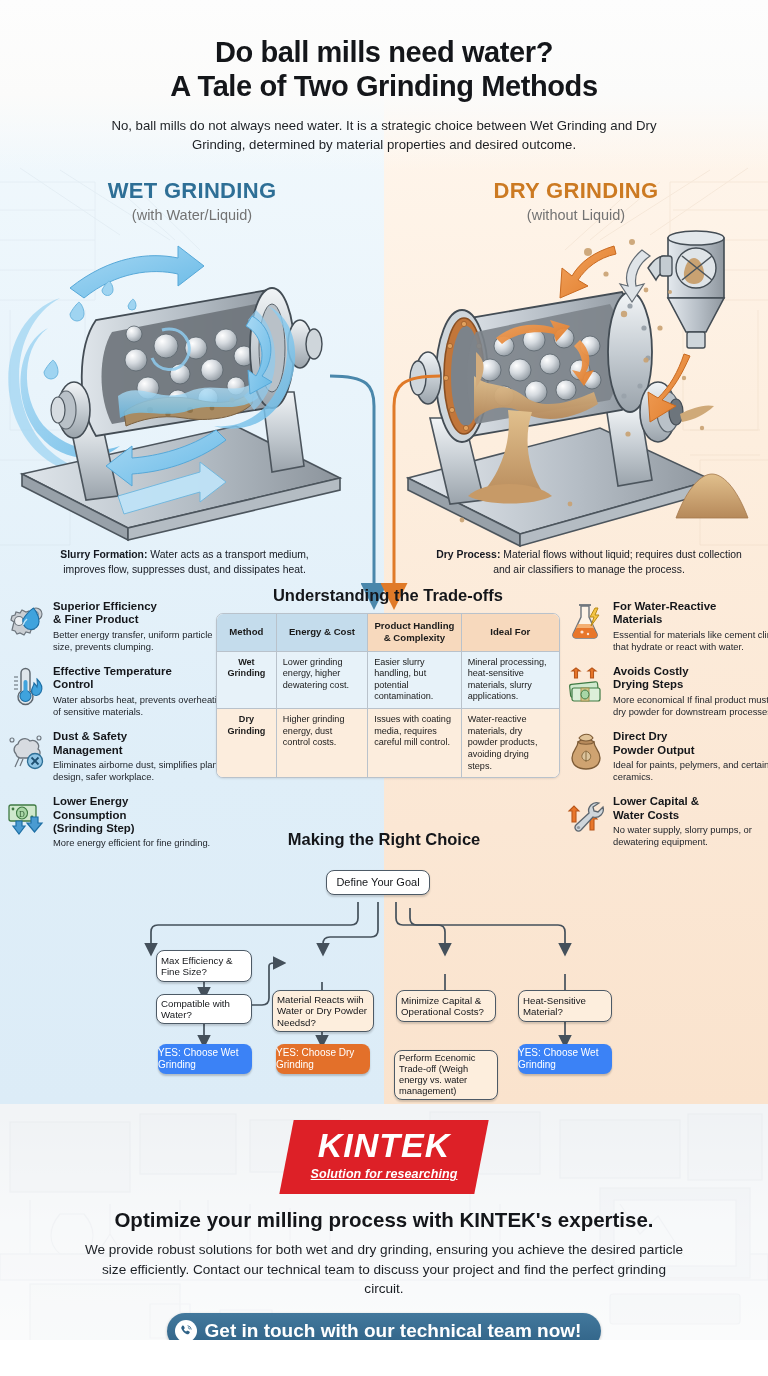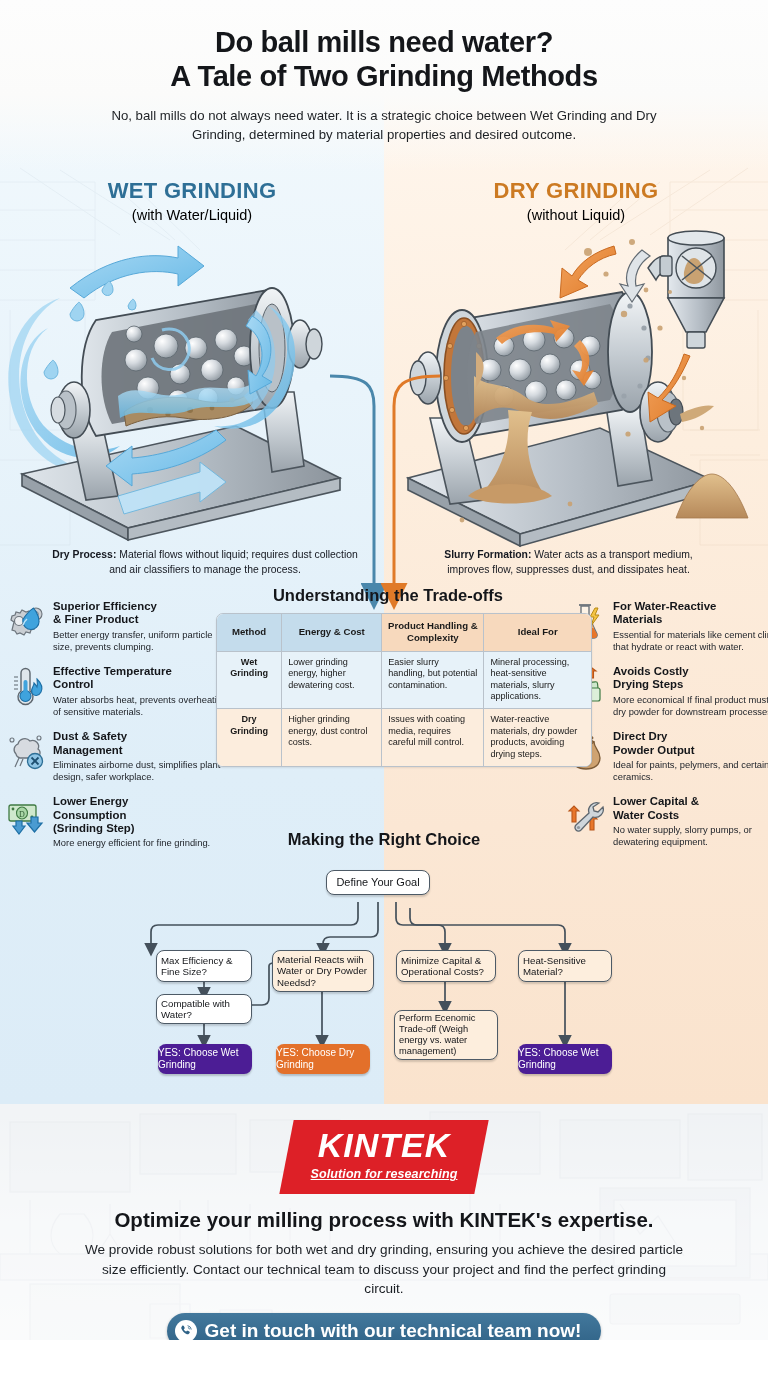--- a/index.html
+++ b/index.html
@@ -15,31 +15,31 @@
 
   
   .bg-split { position:absolute; left:0; top:0; width:768px; height:1104px; display:flex; }
   .bg-left  { width:384px; height:100%; background:linear-gradient(180deg,#f4fafd 0%,#e9f4fb 35%,#dfeef8 70%,#dcecf7 100%); }
   .bg-right { width:384px; height:100%; background:linear-gradient(180deg,#fff8f1 0%,#fdeede 40%,#fbe7d4 75%,#fae3cd 100%); }
   .bg-header { position:absolute; left:0; top:0; width:768px; height:172px;
      background:linear-gradient(180deg,#fdfdfd 0%,#fbfbfa 55%,rgba(251,251,250,0) 100%); }
   .bg-sketch { position:absolute; inset:0; opacity:.5; pointer-events:none; }
 
   
-  .head { position:absolute; left:0; top:0; width:768px; text-align:center; z-index:5; }
+  .head { position:absolute; left:0; top:10px; width:768px; text-align:center; z-index:5; }
   .title { font-size:29px; font-weight:bold; letter-spacing:-.4px; line-height:1.17;
            color:#14161a; padding-top:26px; }
   .subtitle { font-size:13.2px; line-height:1.42; color:#1d2024; max-width:600px;
               margin:13px auto 0; font-weight:400; }
 
   
   .colheads { position:absolute; top:178px; left:0; width:768px; display:flex; z-index:5; }
   .colhead { width:384px; text-align:center; }
   .colhead .h1 { font-size:22px; font-weight:bold; letter-spacing:.3px; }
-  .colhead .h2 { font-size:14.5px; margin-top:3px; color:#000000; }
+  .colhead .h2 { font-size:14.5px; margin-top:3px; color:#737373; }
   .wet .h1 { color:#2e6f96; }
   .dry .h1 { color:#cc7a22; }
 
   
   .illus { position:absolute; top:228px; left:0; width:768px; height:322px; display:flex; z-index:3; }
   .illus > div { width:384px; height:100%; position:relative; }
 
   
   .caps { position:absolute; top:548px; left:0; width:768px; display:flex; z-index:5; }
   .cap { width:384px; padding:0 22px; font-size:10.4px; line-height:1.42; text-align:center; color:#151820; }
@@ -56,21 +56,21 @@
   .benefits.r { left:566px; }
   .bitem { display:flex; gap:7px; margin-bottom:12px; align-items:flex-start; }
   .bicon { width:40px; min-width:40px; height:40px; margin-top:2px; }
   .btext { flex:1; }
   .bhead { font-size:11.4px; font-weight:bold; line-height:1.17; color:#14161a; }
   .bbody { font-size:9.4px; line-height:1.3; color:#22262c; margin-top:2px; }
 
   
   .tradeoffs { position:absolute; left:216px; top:586px; width:344px; z-index:6; }
   .sec-title { text-align:center; font-size:16.5px; font-weight:bold; color:#14161a; margin-bottom:8px; }
-  table.to { width:376px; border-collapse:separate; border-spacing:0; border:1px solid #b9c2cb;
+  table.to { width:344px; border-collapse:separate; border-spacing:0; border:1px solid #b9c2cb;
              border-radius:7px; overflow:hidden; background:#fff; box-shadow:0 1px 2px rgba(0,0,0,.09); }
   table.to th, table.to td { border-right:1px solid #b9c2cb; border-bottom:1px solid #b9c2cb;
              padding:5px 6px; font-size:9.1px; line-height:1.28; vertical-align:top; }
   table.to th:last-child, table.to td:last-child { border-right:none; }
   table.to tr:last-child td { border-bottom:none; }
   table.to th { font-size:9.6px; font-weight:bold; text-align:center; vertical-align:middle; padding:6px 4px; }
   .th-b { background:#c4dcec; }
   .th-o { background:#f7d9bd; }
   .row-wet td { background:#e7f2f9; }
   .row-dry td { background:#fceddd; }
@@ -79,22 +79,22 @@
 
   
   .flow { position:absolute; left:0; top:830px; width:768px; height:262px; z-index:6; }
   .flow .sec-title { position:absolute; left:0; top:0; width:768px; }
   .fsvg { position:absolute; left:0; top:0; width:768px; height:262px; }
   .node { position:absolute; border-radius:8px; display:flex; align-items:center; justify-content:center;
           text-align:left; font-weight:normal; line-height:1.18; }
   .n-white { background:#ffffff; border:1.6px solid #4d5a66; color:#14161a;
              box-shadow:0 1.5px 2px rgba(0,0,0,.16); }
   .n-peach { background:#fdeedd; border:1.6px solid #4d5a66; color:#14161a;
-             box-shadow:0 1.5px 2px rgba(0,0,0,.16); }
-  .n-blue { background:#4c1d95; border:none; color:#ffffff; box-shadow:0 1.5px 2px rgba(0,0,0,.2); }
+             box-shadow:0 1.5px 2px rgba(0,0,0,.16);margin-top:40px; }
+  .n-blue { background:#3b82f6; border:none; color:#ffffff; box-shadow:0 1.5px 2px rgba(0,0,0,.2); }
   .n-orange { background:#e3702a; border:none; color:#ffffff; box-shadow:0 1.5px 2px rgba(0,0,0,.2); }
 
   
   .footer { position:absolute; left:0; top:1104px; width:768px; height:236px;
             background:linear-gradient(180deg,#eceff2 0%,#f3f5f7 30%,#fafbfc 60%,#ffffff 100%);
             overflow:hidden; z-index:7; }
   .lab-sketch { position:absolute; inset:0; opacity:.55; }
   .foot-inner { position:absolute; inset:0; text-align:center; }
   .logo-wrap { position:relative; height:100px; }
   .logo { position:absolute; left:50%; top:16px; transform:translateX(-50%) skewX(-11deg);
@@ -382,25 +382,25 @@
             <circle cx="244" cy="206" r="2.6"></circle>
           <circle cx="318" cy="200" r="2.2"></circle>
             <circle cx="78" cy="292" r="2.4"></circle>
           <circle cx="186" cy="276" r="2.4"></circle>
         </g>
       </svg>
     </div>
   </div>
 
   <div class="caps">
+    <div class="cap left">
+      <b>Slurry Formation:</b><span> Water acts as a transport medium, improves flow, suppresses dust, and dissipates heat.</span>
+    </div>
     <div class="cap right">
       <b>Dry Process:</b><span> Material flows without liquid; requires dust collection and air classifiers to manage the process.</span>
-    </div>
-    <div class="cap left">
-      <b>Slurry Formation:</b><span> Water acts as a transport medium, improves flow, suppresses dust, and dissipates heat.</span>
     </div>
   </div>
 
   <svg class="connectors" viewBox="0 0 768 245">
     <defs>
       <marker id="ahB" markerWidth="9" markerHeight="9" refX="3" refY="4.5" orient="auto">
         <path d="M0 0 L9 4.5 L0 9 Z" fill="#4a87ab"></path>
       </marker>
       <marker id="ahO" markerWidth="9" markerHeight="9" refX="3" refY="4.5" orient="auto">
         <path d="M0 0 L9 4.5 L0 9 Z" fill="#e07a28"></path>

